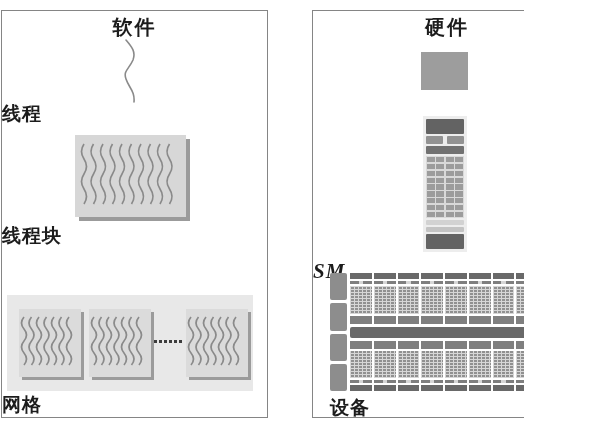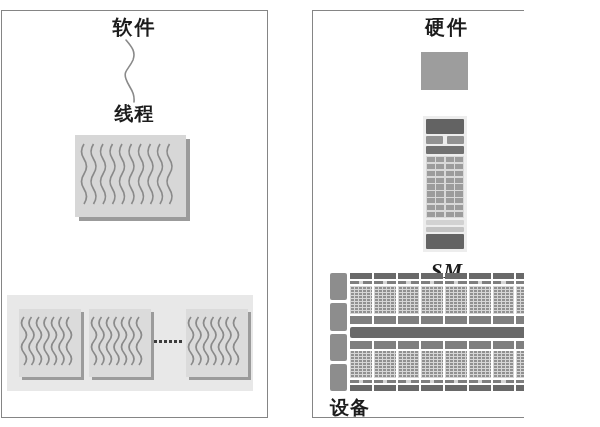--- a/index.html
+++ b/index.html
@@ -8,21 +8,21 @@
     font-family:"Liberation Serif","DejaVu Serif",serif;color:var(--text);
   }
   .panel{
     position:absolute;top:10px;height:408px;background:#fff;
     border:1.5px solid var(--panel-border);box-sizing:border-box;
   }
   .panel.left{left:1px;width:267px;}
   .panel.right{left:312px;width:270px;padding-left:38px;}
   .ptitle{position:absolute;top:3px;left:0;right:0;text-align:center;
     font-size:20px;font-weight:bold;letter-spacing:2px;}
-  .lbl{position:absolute;left:0;right:0;text-align:center;font-weight:bold;font-size:19px;letter-spacing:1px;}
+  .lbl{position:absolute;left:0;right:0;font-weight:bold;font-size:19px;letter-spacing:1px;}
   .lbl.thread{top:90px;}
   .lbl.tblock{top:212px;}
   .lbl.grid{top:381px;}
   .lbl.cuda{top:82px;font-size:18px;letter-spacing:0;}
   .lbl.smlbl{top:248px;font-size:21px;font-style:italic;}
   .lbl.device{top:384px;}
   .squiggle{position:absolute;left:114px;top:28px;}
   .tb-box{
     position:absolute;left:73px;top:124px;width:111px;height:82px;
     background:var(--box-fill);box-shadow:4px 4px 0 var(--box-shadow);
@@ -98,20 +98,21 @@
             <path d="M 24 1 Q 19 8.5 24 16 Q 29 23.5 24 31 Q 19 38.5 24 46 Q 29 53.5 24 61" fill="none" stroke-width="1.7" style="stroke: var(--wave);"></path>
             <path d="M 33.5 1 Q 28.5 8.5 33.5 16 Q 38.5 23.5 33.5 31 Q 28.5 38.5 33.5 46 Q 38.5 53.5 33.5 61" fill="none" stroke-width="1.7" style="stroke: var(--wave);"></path>
             <path d="M 43 1 Q 38 8.5 43 16 Q 48 23.5 43 31 Q 38 38.5 43 46 Q 48 53.5 43 61" fill="none" stroke-width="1.7" style="stroke: var(--wave);"></path>
             <path d="M 52.5 1 Q 47.5 8.5 52.5 16 Q 57.5 23.5 52.5 31 Q 47.5 38.5 52.5 46 Q 57.5 53.5 52.5 61" fill="none" stroke-width="1.7" style="stroke: var(--wave);"></path>
             <path d="M 62 1 Q 57 8.5 62 16 Q 67 23.5 62 31 Q 57 38.5 62 46 Q 67 53.5 62 61" fill="none" stroke-width="1.7" style="stroke: var(--wave);"></path>
             <path d="M 71.5 1 Q 66.5 8.5 71.5 16 Q 76.5 23.5 71.5 31 Q 66.5 38.5 71.5 46 Q 76.5 53.5 71.5 61" fill="none" stroke-width="1.7" style="stroke: var(--wave);"></path>
             <path d="M 81 1 Q 76 8.5 81 16 Q 86 23.5 81 31 Q 76 38.5 81 46 Q 86 53.5 81 61" fill="none" stroke-width="1.7" style="stroke: var(--wave);"></path>
             <path d="M 90.5 1 Q 85.5 8.5 90.5 16 Q 95.5 23.5 90.5 31 Q 85.5 38.5 90.5 46 Q 95.5 53.5 90.5 61" fill="none" stroke-width="1.7" style="stroke: var(--wave);"></path>
           </svg></div>
     </div>
+    <div class="lbl tblock">线程块</div>
 
     <div class="grid-box">
       <div class="mini m1">
         <div><svg width="61.5" height="50" viewBox="0 0 61.5 50">
               <path d="M 5 1 Q 0 7 5 13 Q 10 19 5 25 Q 0 31 5 37 Q 10 43 5 49" fill="none" stroke-width="1.7" style="stroke: var(--wave);"></path>
               <path d="M 12.5 1 Q 7.5 7 12.5 13 Q 17.5 19 12.5 25 Q 7.5 31 12.5 37 Q 17.5 43 12.5 49" fill="none" stroke-width="1.7" style="stroke: var(--wave);"></path>
               <path d="M 20 1 Q 15 7 20 13 Q 25 19 20 25 Q 15 31 20 37 Q 25 43 20 49" fill="none" stroke-width="1.7" style="stroke: var(--wave);"></path>
               <path d="M 27.5 1 Q 22.5 7 27.5 13 Q 32.5 19 27.5 25 Q 22.5 31 27.5 37 Q 32.5 43 27.5 49" fill="none" stroke-width="1.7" style="stroke: var(--wave);"></path>
               <path d="M 35 1 Q 30 7 35 13 Q 40 19 35 25 Q 30 31 35 37 Q 40 43 35 49" fill="none" stroke-width="1.7" style="stroke: var(--wave);"></path>
               <path d="M 42.5 1 Q 37.5 7 42.5 13 Q 47.5 19 42.5 25 Q 37.5 31 42.5 37 Q 47.5 43 42.5 49" fill="none" stroke-width="1.7" style="stroke: var(--wave);"></path>
@@ -142,20 +143,21 @@
               <path d="M 5 1 Q 0 7 5 13 Q 10 19 5 25 Q 0 31 5 37 Q 10 43 5 49" fill="none" stroke-width="1.7" style="stroke: var(--wave);"></path>
               <path d="M 12.5 1 Q 7.5 7 12.5 13 Q 17.5 19 12.5 25 Q 7.5 31 12.5 37 Q 17.5 43 12.5 49" fill="none" stroke-width="1.7" style="stroke: var(--wave);"></path>
               <path d="M 20 1 Q 15 7 20 13 Q 25 19 20 25 Q 15 31 20 37 Q 25 43 20 49" fill="none" stroke-width="1.7" style="stroke: var(--wave);"></path>
               <path d="M 27.5 1 Q 22.5 7 27.5 13 Q 32.5 19 27.5 25 Q 22.5 31 27.5 37 Q 32.5 43 27.5 49" fill="none" stroke-width="1.7" style="stroke: var(--wave);"></path>
               <path d="M 35 1 Q 30 7 35 13 Q 40 19 35 25 Q 30 31 35 37 Q 40 43 35 49" fill="none" stroke-width="1.7" style="stroke: var(--wave);"></path>
               <path d="M 42.5 1 Q 37.5 7 42.5 13 Q 47.5 19 42.5 25 Q 37.5 31 42.5 37 Q 47.5 43 42.5 49" fill="none" stroke-width="1.7" style="stroke: var(--wave);"></path>
               <path d="M 50 1 Q 45 7 50 13 Q 55 19 50 25 Q 45 31 50 37 Q 55 43 50 49" fill="none" stroke-width="1.7" style="stroke: var(--wave);"></path>
             </svg></div>
       </div>
     </div>
+    <div class="lbl grid">网格</div>
   </section>
 
   <section class="panel right">
     <div class="ptitle">硬件</div>
 
     <div class="cuda-square"></div>
 
     <div class="sm">
       <div class="bar tall"></div>
       <div class="twobars">

